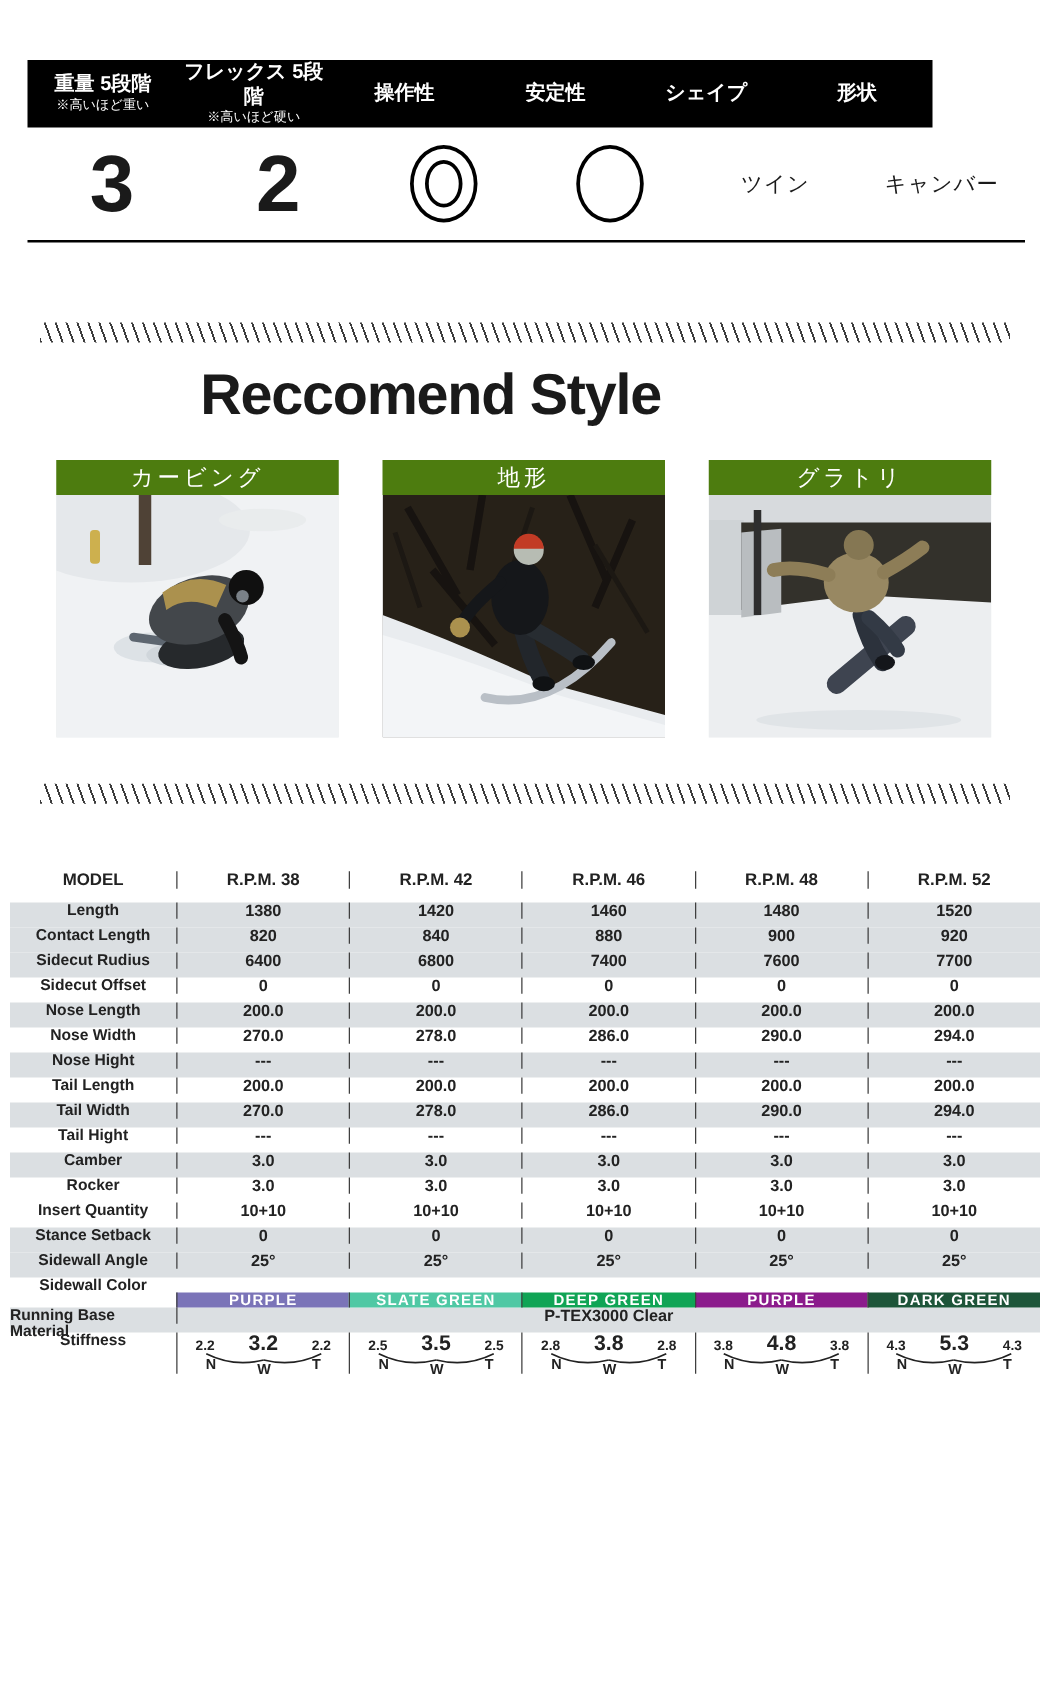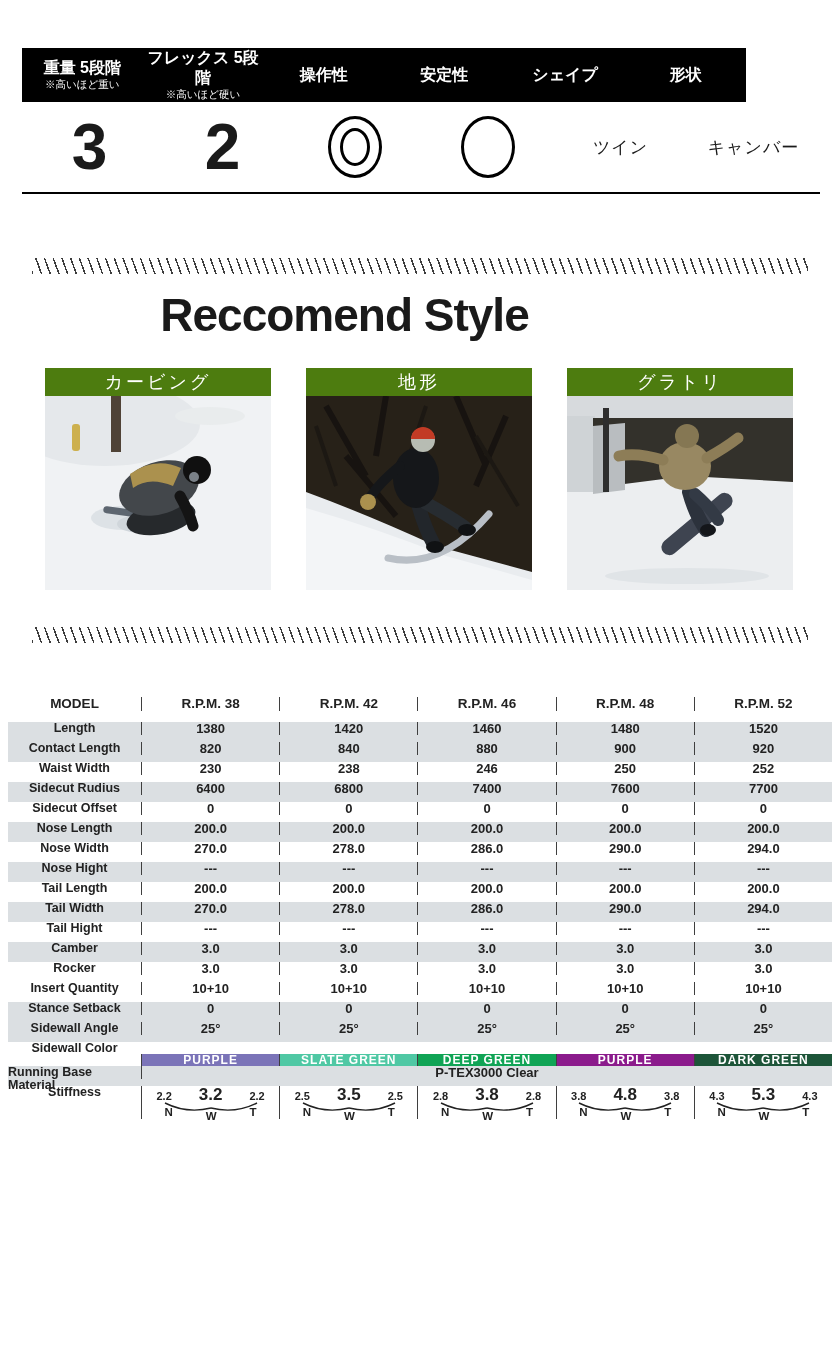--- a/index.html
+++ b/index.html
@@ -228,28 +228,20 @@
       <div class="tcell tval">1520</div>
     </div>
     <div class="trow stripe">
       <div class="tcell tlabel">Contact Length</div>
       <div class="tcell tval">820</div>
       <div class="tcell tval">840</div>
       <div class="tcell tval">880</div>
       <div class="tcell tval">900</div>
       <div class="tcell tval">920</div>
     </div>
-    <div class="trow">
-      <div class="tcell tlabel">Waist Width</div>
-      <div class="tcell tval">230</div>
-      <div class="tcell tval">238</div>
-      <div class="tcell tval">246</div>
-      <div class="tcell tval">250</div>
-      <div class="tcell tval">252</div>
-    </div>
     <div class="trow stripe">
       <div class="tcell tlabel">Sidecut Rudius</div>
       <div class="tcell tval">6400</div>
       <div class="tcell tval">6800</div>
       <div class="tcell tval">7400</div>
       <div class="tcell tval">7600</div>
       <div class="tcell tval">7700</div>
     </div>
     <div class="trow">
       <div class="tcell tlabel">Sidecut Offset</div>

